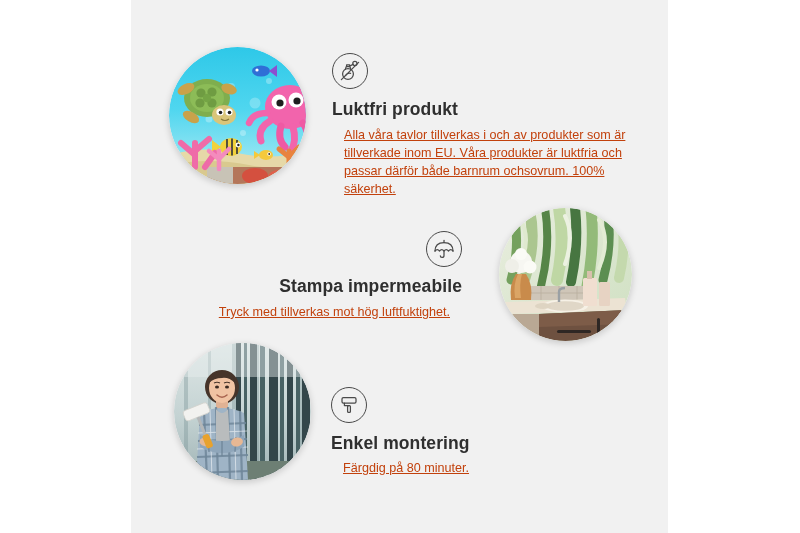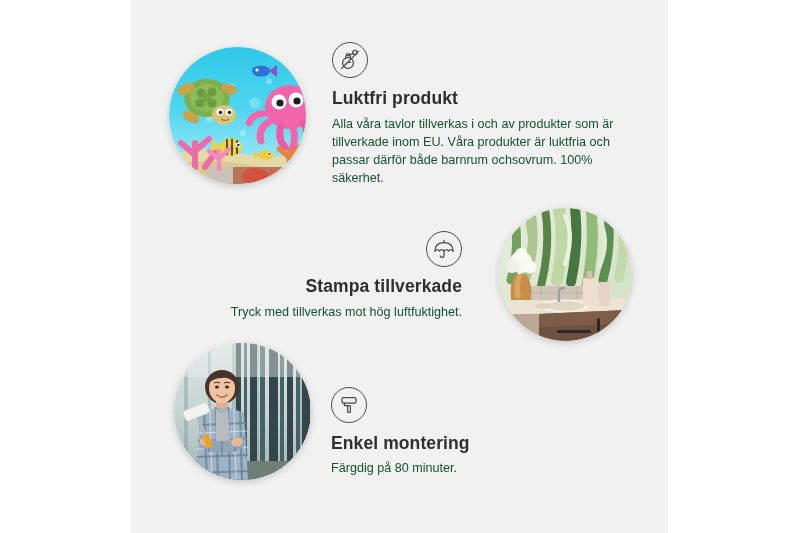--- a/index.html
+++ b/index.html
@@ -46,27 +46,28 @@
   .f-title {
     font-size: 17.5px;
     font-weight: bold;
     color: #2f2f2f;
     letter-spacing: 0.1px;
     line-height: 1.25;
     margin: 0;
   }
   .f-body {
     font-size: 12.6px;
-    color: #14532d;
+    color: #c2410c;
     line-height: 1.42;
-    margin: 0;
+    margin: 12px;
+    text-decoration: underline;
   }
 
   
-  #feature-odourless { left: 332px; top: 42px; width: 300px; }
+  #feature-odourless { left: 332px; top: 53px; width: 300px; }
   #feature-odourless .f-title { margin-top: 10px; }
   #feature-odourless .f-body { margin-top: 6px; width: 290px; }
 
   
   #feature-waterproof { left: 150px; top: 231px; width: 312px; text-align: right; }
   #feature-waterproof .icon-wrap { display: flex; justify-content: flex-end; }
   #feature-waterproof .f-title { margin-top: 9px; }
   #feature-waterproof .f-body { margin-top: 6px; }
 
   
@@ -294,21 +295,21 @@
     <div class="icon-wrap">
       <div class="icon-circle">
         <svg width="24" height="24" viewBox="0 0 24 24" fill="none" stroke="#4a4a4a" stroke-width="1.25" stroke-linecap="round" stroke-linejoin="round">
           <path d="M3 14 Q 3 5.5 12 5.5 Q 21 5.5 21 14"></path>
           <path d="M3 14 Q 5.3 11.4 7.5 14 Q 9.75 11.4 12 14 Q 14.25 11.4 16.5 14 Q 18.7 11.4 21 14"></path>
           <line x1="12" y1="5.5" x2="12" y2="3.4"></line>
           <path d="M12 14 L12 18.4 Q 12 20.4 10 20.4 Q 8.3 20.4 8.3 18.8"></path>
         </svg>
       </div>
     </div>
-    <div class="f-title">Stampa tillverkade</div>
+    <div class="f-title">Stampa impermeabile</div>
     <div class="f-body">Tryck med tillverkas mot hög luftfuktighet.</div>
   </div>
 
   <div class="photo" id="photo-forest">
     <svg width="137" height="137" viewBox="0 0 137 137">
       <defs>
         <clipPath id="clipForest">
             <circle cx="68.5" cy="68.5" r="68.5"></circle>
           </clipPath>
         <linearGradient id="forestG" x1="0" y1="0" x2="0" y2="1">

